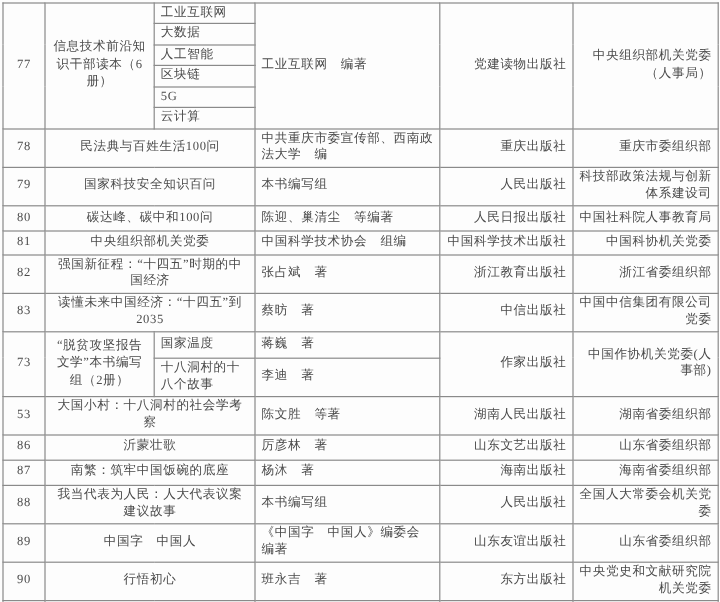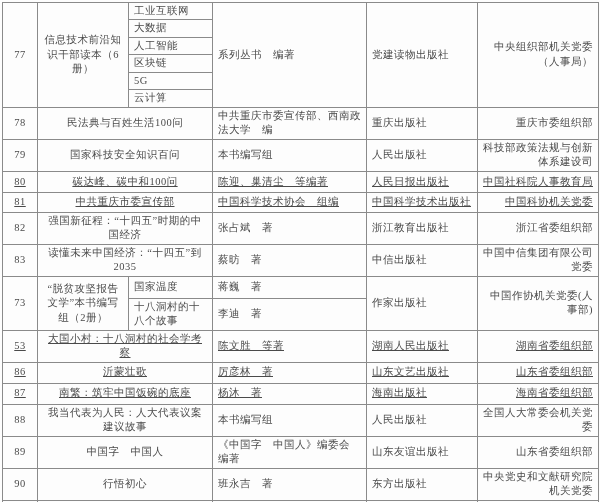--- a/index.html
+++ b/index.html
@@ -29,25 +29,25 @@
     padding: 1px 5px;
     vertical-align: middle;
     box-sizing: border-box;
     letter-spacing: 0.5px;
     overflow: hidden;
   }
   td.c-no { text-align: center; padding: 1px 2px; }
   td.c-title { text-align: center; }
   td.c-sub { text-align: left; }
   td.c-author { text-align: left; }
-  td.c-pub { text-align: left; }
+  td.c-pub { text-align: right; }
   td.c-org { text-align: right; }
   tr.h17 { height: 17px; }
-  tr.h20 { height: 20px; text-decoration: underline; }
-  tr.h21 { height: 21px; text-decoration: underline; }
+  tr.h20 { height: 20px; }
+  tr.h21 { height: 21px; }
   tr.h22 { height: 22px; }
   tr.h26 { height: 26px; }
   tr.h28 { height: 28px; }
   tr.h29 { height: 29px; }
   tr.h30 { height: 30px; }
 </style>
 </head>
 <body>
 
 <div class="page">
@@ -59,21 +59,21 @@
       <col style="width:154px">
       <col style="width:111px">
       <col style="width:121px">
     </colgroup>
 
     <tbody>
         <tr class="h17">
       <td class="c-no" rowspan="6">77</td>
       <td class="c-title" rowspan="6">信息技术前沿知识干部读本（6册）</td>
       <td class="c-sub">工业互联网</td>
-      <td class="c-author" rowspan="6">系列丛书　编著</td>
+      <td class="c-author" rowspan="6">工业互联网　编著</td>
       <td class="c-pub" rowspan="6">党建读物出版社</td>
       <td class="c-org" rowspan="6">中央组织部机关党委（人事局）</td>
     </tr>
     <tr class="h17">
       <td class="c-sub">大数据</td>
     </tr>
     <tr class="h17">
       <td class="c-sub">人工智能</td>
     </tr>
     <tr class="h17">
@@ -105,21 +105,21 @@
     <tr class="h21">
       <td class="c-no">80</td>
       <td class="c-title" colspan="2">碳达峰、碳中和100问</td>
       <td class="c-author">陈迎、巢清尘　等编著</td>
       <td class="c-pub">人民日报出版社</td>
       <td class="c-org">中国社科院人事教育局</td>
     </tr>
 
     <tr class="h20">
       <td class="c-no">81</td>
-      <td class="c-title" colspan="2">中共重庆市委宣传部</td>
+      <td class="c-title" colspan="2">中央组织部机关党委</td>
       <td class="c-author">中国科学技术协会　组编</td>
       <td class="c-pub">中国科学技术出版社</td>
       <td class="c-org">中国科协机关党委</td>
     </tr>
 
     <tr class="h28">
       <td class="c-no">82</td>
       <td class="c-title" colspan="2">强国新征程：“十四五”时期的中国经济</td>
       <td class="c-author">张占斌　著</td>
       <td class="c-pub">浙江教育出版社</td>

